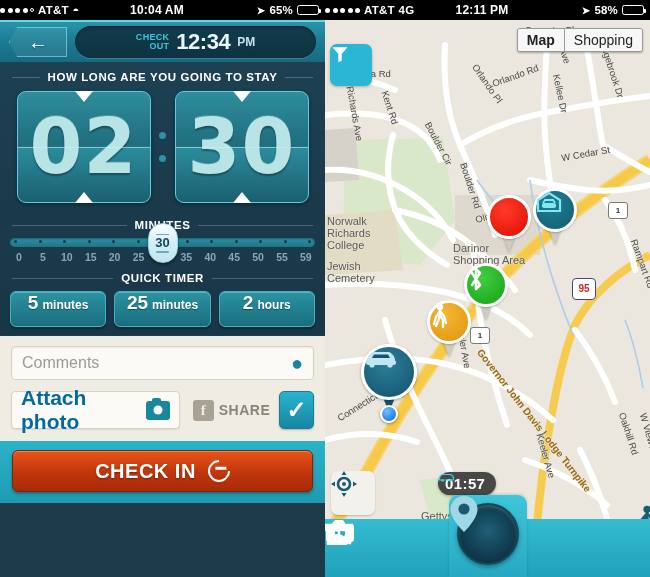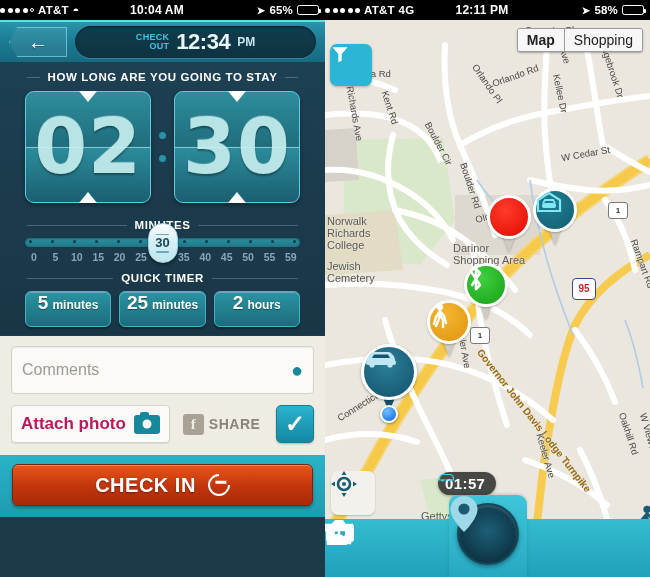--- a/index.html
+++ b/index.html
@@ -76,21 +76,21 @@
   }
   .co-label {
     font-size: 9px; font-weight: bold; line-height: 9px; color: #3fc4de;
     text-align: right; letter-spacing: .3px;
   }
   .co-time { font-size: 22px; font-weight: bold; color: #eaf7fa; letter-spacing: -.5px; }
   .co-ampm { font-size: 12px; font-weight: bold; color: #c6e4ec; }
 
   .lbody {
     background: linear-gradient(180deg, #1d4053 0%, #193646 100%);
-    padding: 9px 15px 8px;
+    padding: 9px 0 8px;
   }
   .sec-title {
     display: flex; align-items: center; gap: 8px; padding: 0 12px;
     color: #ffffff; font-size: 11.5px; font-weight: bold; letter-spacing: .6px;
     justify-content: center; margin-bottom: 8px;
   }
   .sec-title .rule { flex: 1 1 auto; height: 1px; background: rgba(255,255,255,.22); }
   .sec-title span.t { white-space: nowrap; }
 
   .flip-row { display: flex; align-items: center; justify-content: center; gap: 0px; padding: 0 10px; }
@@ -155,33 +155,33 @@
     color: #fff;
   }
   .qt-num { font-size: 19px; font-weight: bold; text-shadow: 0 1px 1px rgba(0,0,0,.4); }
   .qt-unit { font-size: 12px; font-weight: bold; text-shadow: 0 1px 1px rgba(0,0,0,.4); }
 
   .lform {
     background: #efece4; padding: 10px 11px 12px;
     border-top: 1px solid #1b3c4c;
   }
   .comments-field {
-    height: 48px; background: #fbfaf7; border: 1px solid #d7d2c6; border-radius: 4px;
+    height: 34px; background: #fbfaf7; border: 1px solid #d7d2c6; border-radius: 4px;
     display: flex; align-items: center; padding: 4px 10px; margin-bottom: 11px;
     box-shadow: inset 0 1px 2px rgba(0,0,0,.07);
   }
   .comments-ph { flex: 1 1 auto; color: #9b9b96; font-size: 16px; }
   .pin-ic { color: #17879c; font-size: 20px; line-height: 1; }
   .form-row2 { display: flex; align-items: center; gap: 9px; }
   .attach-btn {
     height: 38px; border-radius: 4px; background: #fbfaf7; border: 1px solid #d7d2c6;
     display: flex; align-items: center; gap: 8px; padding: 0 9px;
     box-shadow: 0 1px 1px rgba(0,0,0,.08);
   }
-  .attach-label { color: #be185d; font-size: 17px; font-weight: bold; text-align: right; }
+  .attach-label { color: #0369a1; font-size: 21px; font-weight: bold; }
   .cam-ic {
     width: 26px; height: 19px; background: #17879c; border-radius: 3px; position: relative;
   }
   .cam-ic::before {
     content: ""; position: absolute; left: 6px; top: -3px; width: 9px; height: 4px;
     background: #17879c; border-radius: 2px 2px 0 0;
   }
   .cam-ic::after {
     content: ""; position: absolute; left: 50%; top: 50%; transform: translate(-50%,-50%);
     width: 9px; height: 9px; border-radius: 50%; background: #fbfaf7;

